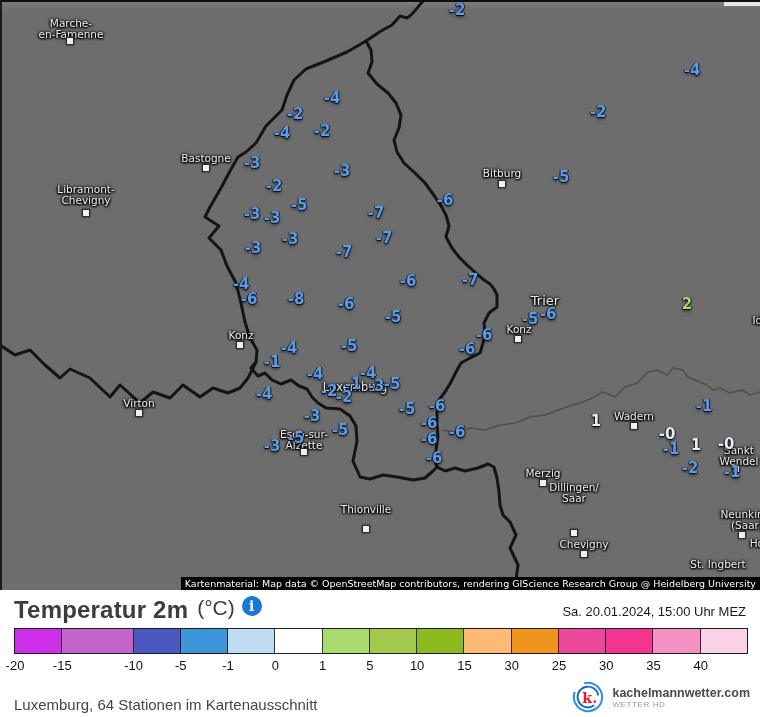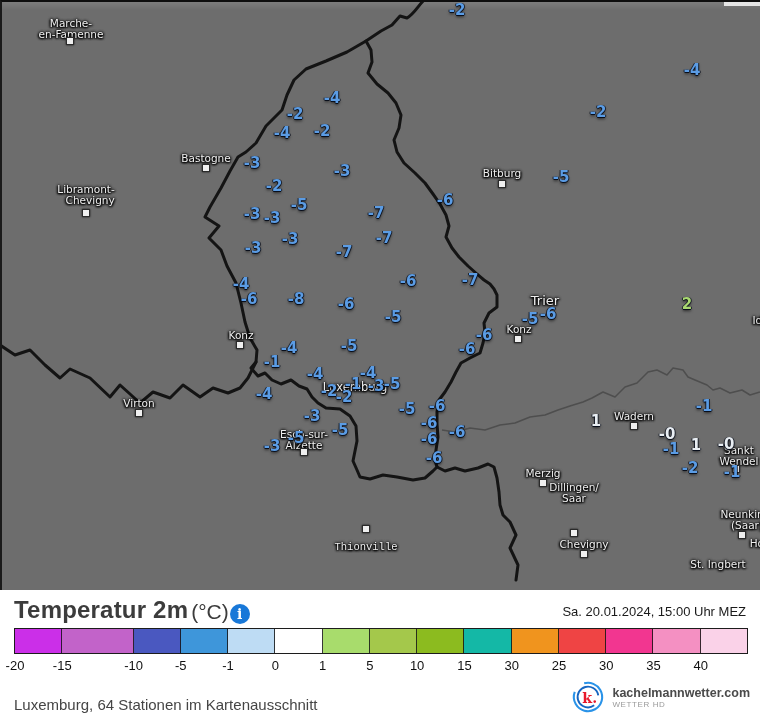--- a/index.html
+++ b/index.html
@@ -24,21 +24,21 @@
        font-family:"DejaVu Sans",sans-serif;font-weight:bold;font-size:15px;
        text-shadow:0 1px 0 rgba(5,12,25,.95),1px 0 0 rgba(5,12,25,.7),
                   -1px 0 0 rgba(5,12,25,.7),0 2px 3px rgba(0,0,0,.65);}
   #attribution{position:absolute;right:0;bottom:0;height:13px;line-height:13px;
        background:#000;color:#fff;font-size:9.5px;padding:0 4px;
        font-family:"DejaVu Sans",sans-serif;white-space:nowrap;}
   .artifact{position:absolute;background:#e6e6e6;}
 
   
   #panel{position:absolute;left:0;top:590px;width:760px;height:127px;background:#fff;}
-  #legend-title-row{position:absolute;left:14px;top:6px;display:flex;align-items:flex-end;gap:1px;}
+  #legend-title-row{position:absolute;left:14px;top:6px;display:flex;align-items:flex-start;gap:7px;}
   #legend-title{font-size:24px;font-weight:bold;color:#3c3c3c;letter-spacing:.2px;}
   #legend-unit{font-size:21px;font-weight:normal;color:#3c3c3c;margin-left:2px;}
   #info-icon{width:20px;height:20px;border-radius:50%;background:#1878d8;color:#fff;
        display:flex;align-items:center;justify-content:center;
        font-family:"DejaVu Serif",serif;font-weight:bold;font-size:14px;cursor:pointer;}
   #datetime{position:absolute;right:14px;top:14px;font-size:13px;color:#1a1a1a;}
   #scalebar{position:absolute;left:14px;top:38px;width:732px;height:24px;display:flex;
        border:1px solid #1c1c1c;box-sizing:content-box;}
   .scale-seg{flex:1;position:relative;border-right:1px solid rgba(20,20,20,.85);}
   .scale-seg:last-child{border-right:none;}
@@ -74,21 +74,21 @@
     <div id="city-layer">
         <div class="city-label" style="left: 69px; top: 16px;">
           <div>Marche-</div>
           <div>en-Famenne</div>
         </div>
         <div class="city-marker" style="left: 68px; top: 39px;"></div>
         <div class="city-label" style="left: 204px; top: 151px;">
           <div>Bastogne</div>
         </div>
         <div class="city-marker" style="left: 204px; top: 166px;"></div>
-        <div class="city-label" style="left: 84px; top: 182px; text-align: right;">
+        <div class="city-label" style="left: 84px; top: 182px;">
           <div>Libramont-</div>
           <div>Chevigny</div>
         </div>
         <div class="city-marker" style="left: 84px; top: 211px;"></div>
         <div class="city-label" style="left: 500px; top: 166px;">
           <div>Bitburg</div>
         </div>
         <div class="city-marker" style="left: 500px; top: 182px;"></div>
         <div class="city-label big" style="left: 543px; top: 292px;">
           <div>Trier</div>
@@ -114,21 +114,21 @@
           <div>Luxemburg</div>
         </div>
         <div class="city-label" style="left: 632px; top: 409px;">
           <div>Wadern</div>
         </div>
         <div class="city-marker" style="left: 632px; top: 424px;"></div>
         <div class="city-label" style="left: 541px; top: 466px;">
           <div>Merzig</div>
         </div>
         <div class="city-marker" style="left: 541px; top: 481px;"></div>
-        <div class="city-label" style="left: 364px; top: 540px; font-family: Liberation Mono, monospace;">
+        <div class="city-label" style="left: 364px; top: 502px;">
           <div>Thionville</div>
         </div>
         <div class="city-marker" style="left: 364px; top: 527px;"></div>
         <div class="city-label" style="left: 572px; top: 480px;">
           <div>Dillingen/</div>
           <div>Saar</div>
         </div>
         <div class="city-marker" style="left: 572px; top: 531px;"></div>
         <div class="city-label" style="left: 582px; top: 537px;">
           <div>Chevigny</div>
@@ -211,20 +211,21 @@
         <div class="map-value" style="left: 702px; top: 404px; color: rgb(91, 156, 228);">-1</div>
         <div class="map-value" style="left: 594px; top: 419px; color: rgb(233, 238, 243);">1</div>
         <div class="map-value" style="left: 665px; top: 432px; color: rgb(233, 238, 243);">-0</div>
         <div class="map-value" style="left: 669px; top: 447px; color: rgb(91, 156, 228);">-1</div>
         <div class="map-value" style="left: 694px; top: 443px; color: rgb(233, 238, 243);">1</div>
         <div class="map-value" style="left: 724px; top: 442px; color: rgb(233, 238, 243);">-0</div>
         <div class="map-value" style="left: 688px; top: 466px; color: rgb(91, 156, 228);">-2</div>
         <div class="map-value" style="left: 730px; top: 470px; color: rgb(91, 156, 228);">-1</div>
       </div>
 
+    <div id="attribution">Kartenmaterial: Map data © OpenStreetMap contributors, rendering GIScience Research Group @ Heidelberg University</div>
   </div>
 
   <div id="panel">
     <div id="legend-title-row">
       <span id="legend-title">Temperatur 2m</span>
       <span id="legend-unit">(°C)</span>
       <span id="info-icon">i</span>
     </div>
     <div id="datetime">Sa. 20.01.2024, 15:00 Uhr MEZ</div>
 
@@ -249,27 +250,27 @@
         </div>
         <div class="scale-seg" style="background: rgb(168, 220, 108);">
           <span class="scale-tick">1</span>
         </div>
         <div class="scale-seg" style="background: rgb(164, 200, 75);">
           <span class="scale-tick">5</span>
         </div>
         <div class="scale-seg" style="background: rgb(140, 187, 31);">
           <span class="scale-tick">10</span>
         </div>
-        <div class="scale-seg" style="background: #14b8a6;">
+        <div class="scale-seg" style="background: #fdba74;">
           <span class="scale-tick">15</span>
         </div>
         <div class="scale-seg" style="background: rgb(240, 148, 30);">
           <span class="scale-tick">30</span>
         </div>
-        <div class="scale-seg" style="background: #ef4444;">
+        <div class="scale-seg" style="background: #ec4899;">
           <span class="scale-tick">25</span>
         </div>
         <div class="scale-seg" style="background: rgb(242, 54, 144);">
           <span class="scale-tick">30</span>
         </div>
         <div class="scale-seg" style="background: rgb(244, 144, 194);">
           <span class="scale-tick">35</span>
         </div>
         <div class="scale-seg" style="background: rgb(250, 210, 232);">
           <span class="scale-tick">40</span>

